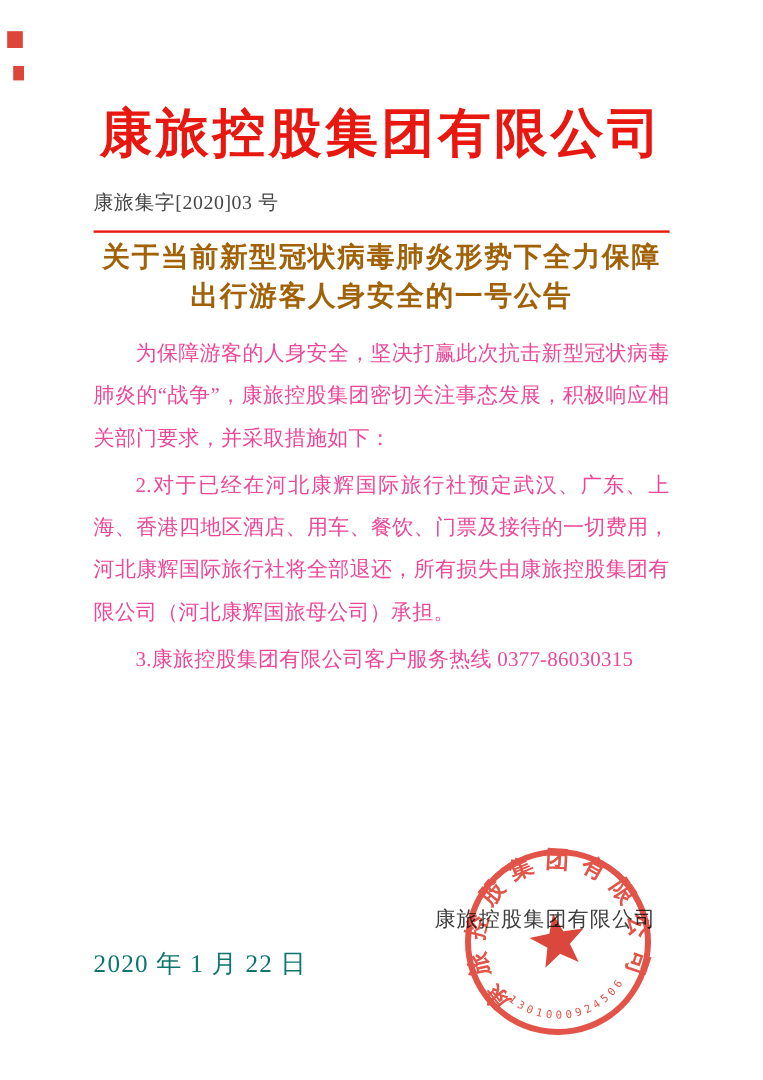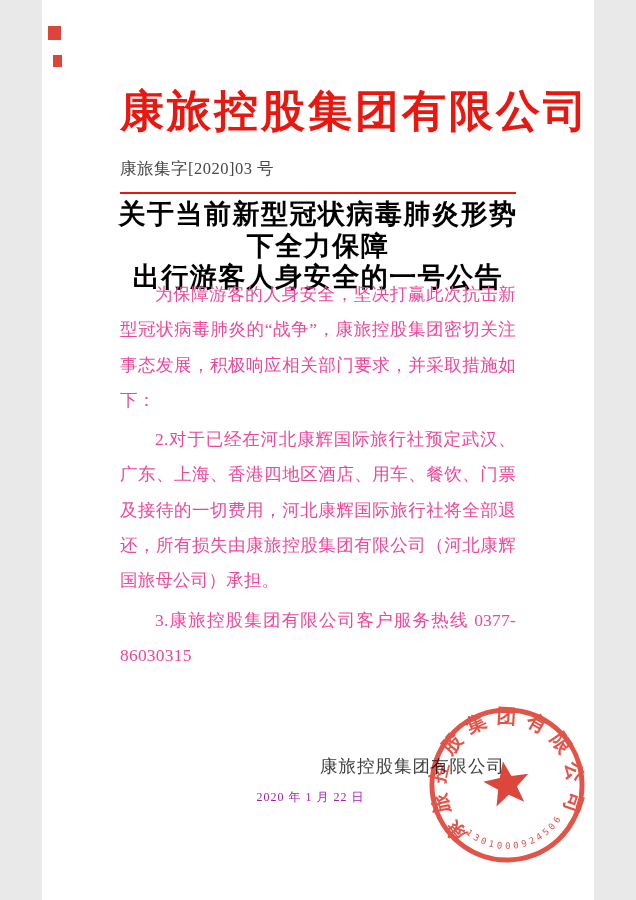--- a/index.html
+++ b/index.html
@@ -1,19 +1,19 @@
 <!DOCTYPE html>
 <html><head>
 <meta charset="utf-8">
 <style>
   * { margin:0; padding:0; box-sizing:border-box; }
   html,body { background:#e9e9e9; }
   .page {
     position:relative;
-    width:552px; height:900px;
+    width:636px; height:900px;
     margin:0 auto;
     background:#ffffff;
     font-family:"Liberation Serif", serif;
     overflow:hidden;
   }
   .content {
     position:absolute; left:78px; right:78px; top:0; bottom:0;
   }
   .artifact { position:absolute; background:#d93025; opacity:.9; }
   .artifact.a1 { left:6px; top:26px; width:13px; height:14px; }
@@ -34,44 +34,44 @@
     font-size:16.5px; color:#474747;
     letter-spacing:.5px;
   }
   .red-divider {
     position:absolute; left:0; right:0; top:192px;
     height:2px; background:#e8170f;
   }
   .notice-title {
     position:absolute; left:-8px; right:-8px; top:199px;
     text-align:center;
-    font-size:27px; font-weight:bold;
-    color:#000000;
+    font-size:23px; font-weight:bold;
+    color:#a16207;
     line-height:31.5px;
     letter-spacing:1.5px;
   }
   .body-text {
     position:absolute; left:0; right:0; top:277px;
     font-size:17.5px;
     line-height:35.3px;
     color:#ec4899;
     letter-spacing:.2px;
     text-align:justify;
   }
   .body-text p { text-indent:2em; margin:0 0 4px 0; }
 
   .sig-company {
     position:absolute; left:0; right:0; top:754px;
     text-align:right; padding-right:11px;
     font-size:17.5px; color:#3d3d3d; letter-spacing:1px;
   }
   .sig-date {
     position:absolute; left:0; right:0; top:789px;
-    text-align:center; padding-right:15px;
-    font-size:12px; color:#a21caf; letter-spacing:1px;
+    text-align:left; padding-right:15px;
+    font-size:21px; color:#0f766e; letter-spacing:1px;
   }
   .stamp-wrap {
     position:absolute; left:380px; top:700px;
     width:170px; height:170px;
     transform:rotate(-10deg);
     opacity:.86;
     mix-blend-mode:multiply;
     pointer-events:none;
   }
   .stamp-wrap svg { width:100%; height:100%; }

